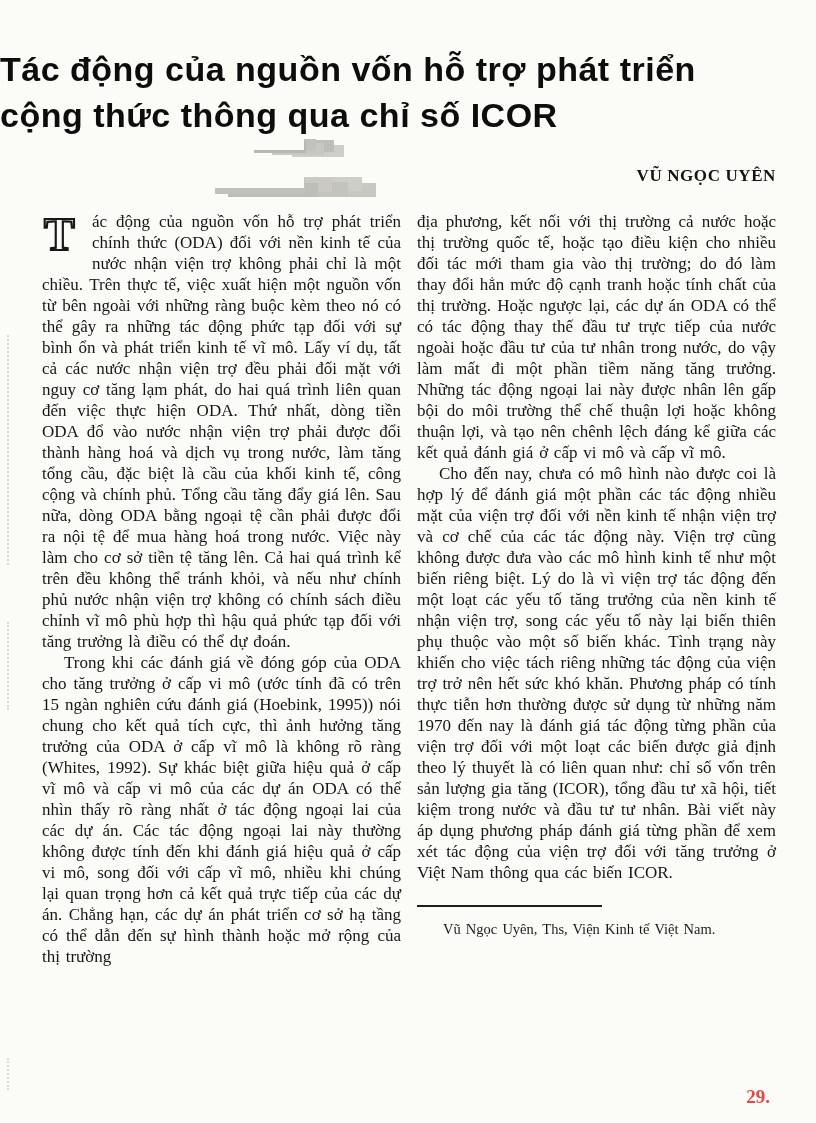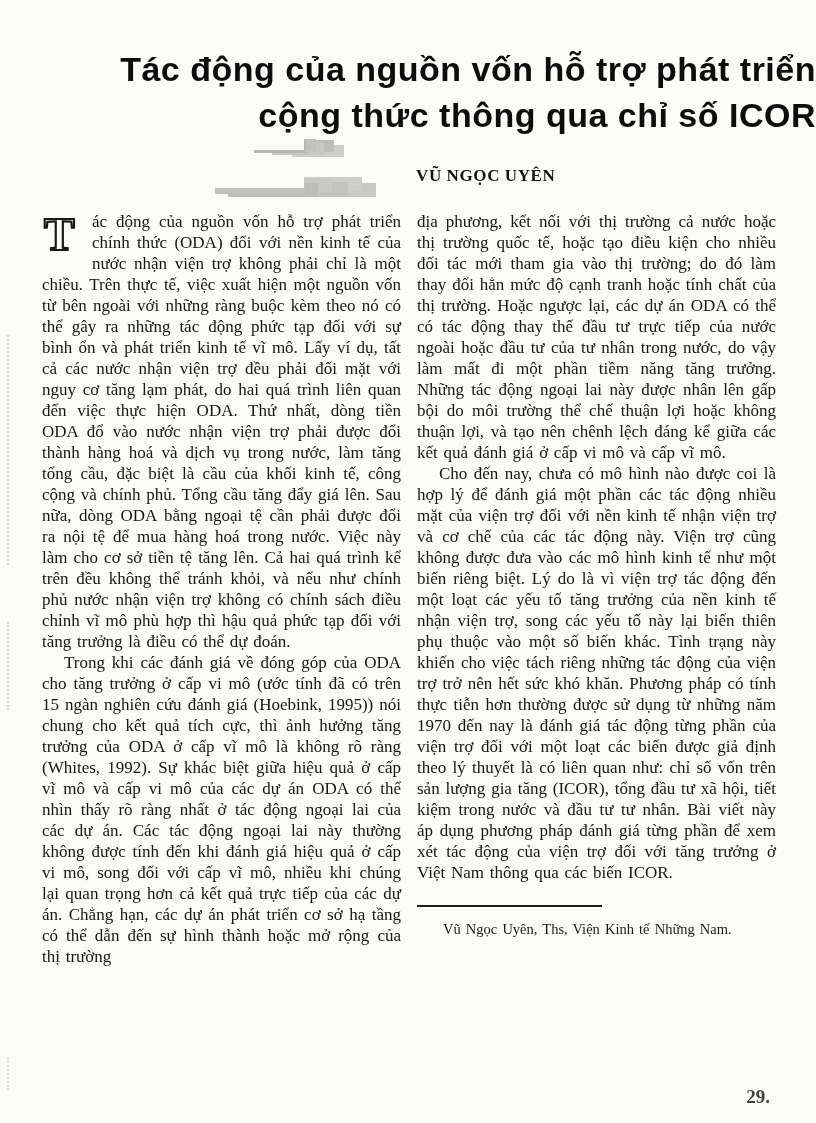--- a/index.html
+++ b/index.html
@@ -11,33 +11,33 @@
     position: relative;
     overflow: hidden;
   }
   .page {
     position: relative;
     width: 816px; height: 1123px;
     background: #fbfbf8;
   }
   .title-block {
     padding-top: 46px;
-    text-align: right;
+    text-align: left;
     font-family: "Liberation Sans", sans-serif;
     font-weight: 700;
     font-size: 34px;
     line-height: 46px;
     letter-spacing: 0.5px;
     color: #0d0d0d;
   }
   .author {
     margin-top: 28px;
     margin-left: 416px;
     width: 360px;
-    text-align: left;
+    text-align: right;
     font-weight: 700;
     font-size: 17px;
     letter-spacing: 0.6px;
     color: #141414;
   }
   .columns {
     display: flex;
     gap: 16px;
     margin: 25px 40px 0 42px;
   }
@@ -66,21 +66,21 @@
     font-size: 14.5px;
     padding-left: 26px;
     color: #1a1a1a;
   }
   .page-number {
     position: absolute;
     right: 46px;
     bottom: 15px;
     font-weight: 700;
     font-size: 19px;
-    color: #404040;
+    color: #ef4444;
   }
   
   .artifact { position: absolute; pointer-events: none; }
   .speckle-a { left: 252px; top: 138px; width: 52px; height: 12px;
     background: transparent;
     box-shadow: 2px 3px 0 0 #9b9b96, 12px 1px 0 0 #aaaaa4, 20px 5px 0 0 #b3b3ac,
                 30px 2px 0 0 #a5a59e, 40px 7px 0 0 #bcbcb4;
     opacity: .7; }
   .speckle-b { left: 214px; top: 174px; width: 90px; height: 14px;
     box-shadow: 1px 6px 0 0 #a3a39c, 14px 9px 0 0 #9e9e97, 28px 4px 0 0 #b0b0a8,
@@ -110,21 +110,21 @@
         <p class="para"><svg width="42" height="42" class="dropcap-svg">
             <text x="2" y="37" font-family="&quot;Liberation Serif&quot;, serif" font-size="46" font-weight="bold" fill="#fbfbf8" stroke="#181818" stroke-width="2.2">T</text>
           </svg><span>ác động của nguồn vốn hỗ trợ phát triển chính thức (ODA) đối với nền kinh tế của nước nhận viện trợ không phải chỉ là một chiều. Trên thực tế, việc xuất hiện một nguồn vốn từ bên ngoài với những ràng buộc kèm theo nó có thể gây ra những tác động phức tạp đối với sự bình ổn và phát triển kinh tế vĩ mô. Lấy ví dụ, tất cả các nước nhận viện trợ đều phải đối mặt với nguy cơ tăng lạm phát, do hai quá trình liên quan đến việc thực hiện ODA. </span><span class="italic">Thứ nhất,</span><span> dòng tiền ODA đổ vào nước nhận viện trợ phải được đổi thành hàng hoá và dịch vụ trong nước, làm tăng tổng cầu, đặc biệt là cầu của khối kinh tế, công cộng và chính phủ. Tổng cầu tăng đẩy giá lên. </span><span class="italic">Sau nữa,</span><span> dòng ODA bằng ngoại tệ cần phải được đổi ra nội tệ để mua hàng hoá trong nước. Việc này làm cho cơ sở tiền tệ tăng lên. Cả hai quá trình kể trên đều không thể tránh khỏi, và nếu như chính phủ nước nhận viện trợ không có chính sách điều chỉnh vĩ mô phù hợp thì hậu quả phức tạp đối với tăng trưởng là điều có thể dự đoán.</span></p>
         <p class="para indent"><span>Trong khi các đánh giá về đóng góp của ODA cho tăng trưởng ở cấp vi mô (ước tính đã có trên 15 ngàn nghiên cứu đánh giá (Hoebink, 1995)) nói chung cho kết quả tích cực, thì ảnh hưởng tăng trưởng của ODA ở cấp vĩ mô là không rõ ràng (Whites, 1992). Sự khác biệt giữa hiệu quả ở cấp vĩ mô và cấp vi mô của các dự án ODA có thể nhìn thấy rõ ràng nhất ở tác động ngoại lai của các dự án. Các tác động ngoại lai này thường không được tính đến khi đánh giá hiệu quả ở cấp vi mô, song đối với cấp vĩ mô, nhiều khi chúng lại quan trọng hơn cả kết quả trực tiếp của các dự án. Chẳng hạn, các dự án phát triển cơ sở hạ tầng có thể dẫn đến sự hình thành hoặc mở rộng của thị trường</span></p>
       </div>
     <div class="column">
     <p class="para"><span>địa phương, kết nối với thị trường cả nước hoặc thị trường quốc tế, hoặc tạo điều kiện cho nhiều đối tác mới tham gia vào thị trường; do đó làm thay đổi hẳn mức độ cạnh tranh hoặc tính chất của thị trường. Hoặc ngược lại, các dự án ODA có thể có tác động thay thế đầu tư trực tiếp của nước ngoài hoặc đầu tư của tư nhân trong nước, do vậy làm mất đi một phần tiềm năng tăng trưởng. Những tác động ngoại lai này được nhân lên gấp bội do môi trường thể chế thuận lợi hoặc không thuận lợi, và tạo nên chênh lệch đáng kể giữa các kết quả đánh giá ở cấp vi mô và cấp vĩ mô.</span></p>
         <p class="para indent"><span>Cho đến nay, chưa có mô hình nào được coi là hợp lý để đánh giá một phần các tác động nhiều mặt của viện trợ đối với nền kinh tế nhận viện trợ và cơ chế của các tác động này. Viện trợ cũng không được đưa vào các mô hình kinh tế như một biến riêng biệt. Lý do là vì viện trợ tác động đến một loạt các yếu tố tăng trưởng của nền kinh tế nhận viện trợ, song các yếu tố này lại biến thiên phụ thuộc vào một số biến khác. Tình trạng này khiến cho việc tách riêng những tác động của viện trợ trở nên hết sức khó khăn. Phương pháp có tính thực tiễn hơn thường được sử dụng từ những năm 1970 đến nay là đánh giá tác động từng phần của viện trợ đối với một loạt các biến được giả định theo lý thuyết là có liên quan như: chỉ số vốn trên sản lượng gia tăng (ICOR), tổng đầu tư xã hội, tiết kiệm trong nước và đầu tư tư nhân. Bài viết này áp dụng phương pháp đánh giá từng phần để xem xét tác động của viện trợ đối với tăng trưởng ở Việt Nam thông qua các biến ICOR.</span></p>
         <div class="footnote">
           <hr class="fn-rule">
-          <div class="fn-text">Vũ Ngọc Uyên, Ths, Viện Kinh tế Những Nam.</div>
+          <div class="fn-text">Vũ Ngọc Uyên, Ths, Viện Kinh tế Việt Nam.</div>
         </div>
       </div>
   </div>
 
   <div class="page-number">29.</div>
 
   <div class="artifact speckle-a"></div>
   <div class="artifact speckle-b"></div>
   <div class="artifact margin-dots-1"></div>
   <div class="artifact margin-dots-2"></div>

